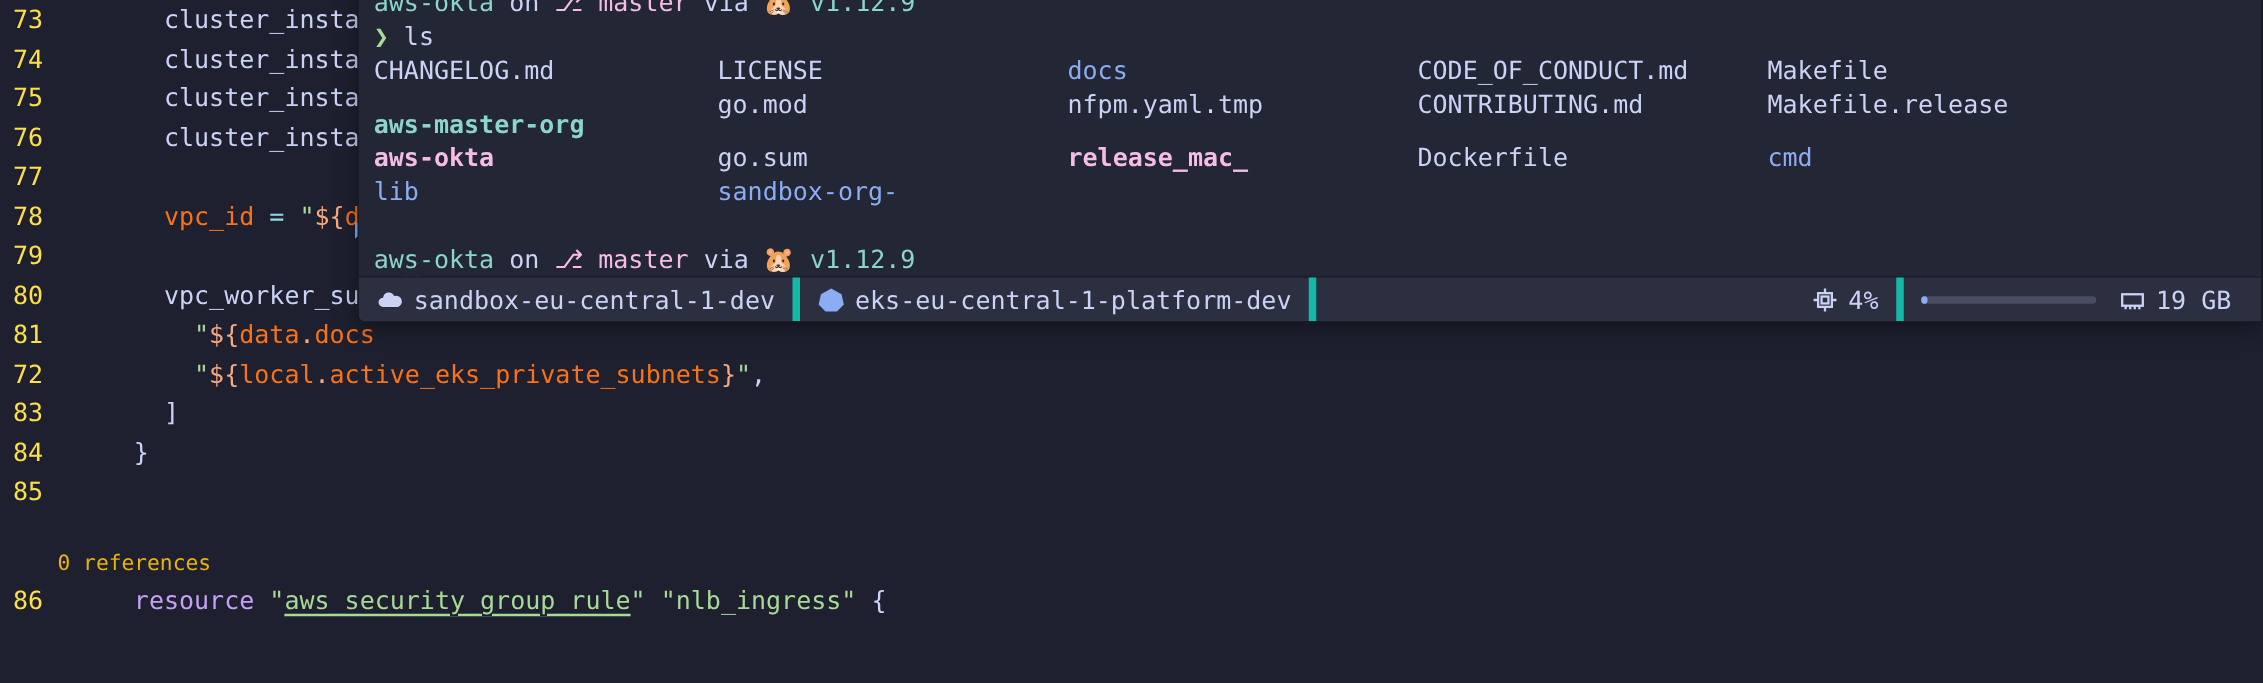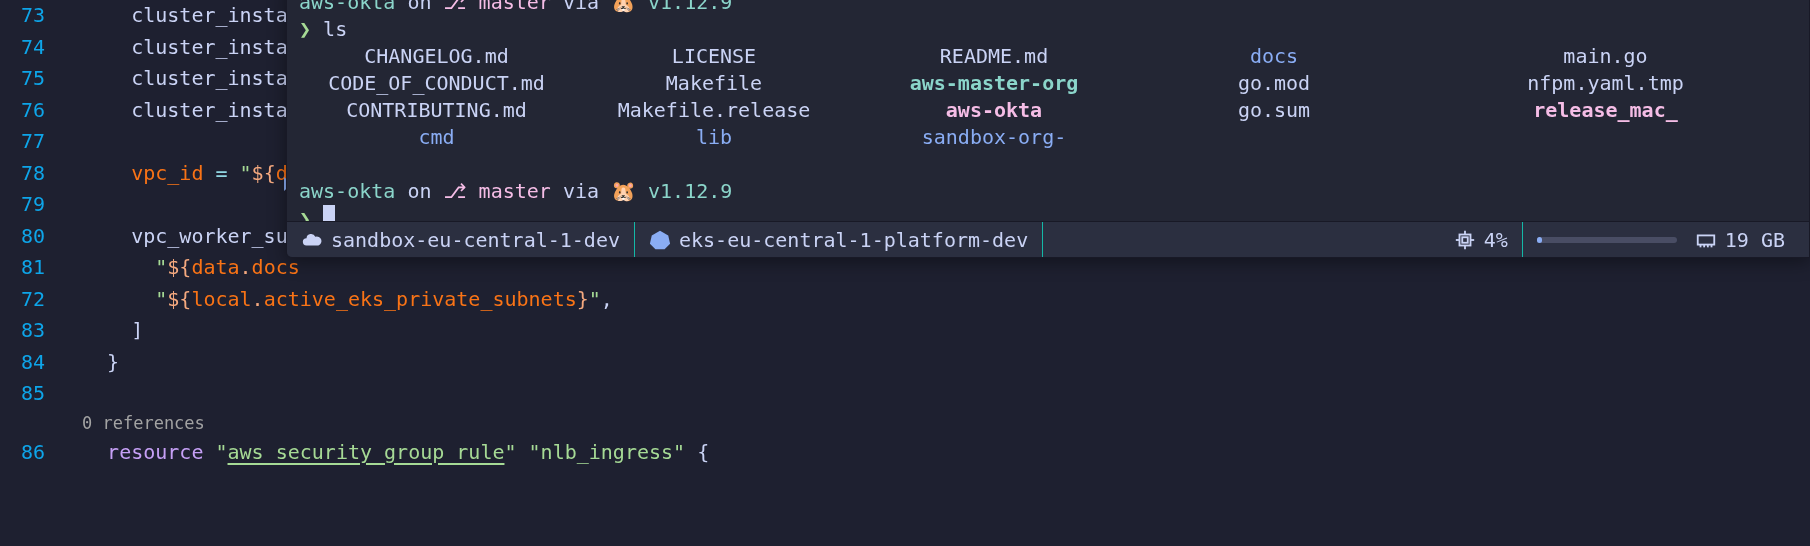--- a/index.html
+++ b/index.html
@@ -20,22 +20,22 @@
     height: 100%;
   }
   .line {
     display: flex;
     align-items: baseline;
     height: 31.5px;
     line-height: 31.5px;
   }
   .gutter {
     width: 55px;
-    text-align: right;
-    color: #0ea5e9;
+    text-align: center;
+    color: #fde047;
     flex-shrink: 0;
     padding-right: 10px;
   }
   .gbar {
     width: 28px;
     flex-shrink: 0;
     position: relative;
   }
   .gbar::before {
     content: "";
@@ -44,25 +44,26 @@
     top: 0;
     width: 3px;
     height: 100%;
     background: transparent;
   }
   .code {
     white-space: pre;
     padding-left: 0;
   }
   .refs {
-    color: #a3a3a3;
+    color: #eab308;
     font-size: 17px;
-    padding-left: 82px;
+    padding-left: 46px;
     height: 27px;
     line-height: 27px;
+    margin-top: 28px;
   }
   .kw { color: #c6a0f6; }
   .str { color: #a6da95; }
   .strq { color: #a6da95; }
   .op { color: #91d7e3; }
   .punct { color: #cad3f5; }
   .var { color: #f97316; }
   .interp-dot { color: #f5a97f; }
   .underline { text-decoration: underline; text-underline-offset: 4px; }
 
@@ -81,29 +82,29 @@
   }
   .term-scroll {
     padding: 8px 12px 4px 12px;
   }
   .t-line { white-space: pre; height: 27px; line-height: 27px; }
   .prompt-sym { color: #a6da95; font-weight: bold; }
   .t-cyan { color: #8bd5ca; }
   .t-dim { color: #cad3f5; }
   .t-mag { color: #f5bde6; }
   .t-blue { color: #8aadf4; font-weight: normal; }
-  .t-cyanb { color: #8bd5ca; font-weight: bold; }
+  .t-cyanb { color: #8bd5ca; font-weight: bold; margin-top: 16px; }
   .t-mag-exec { color: #f5bde6; font-weight: bold; }
 
   .ls-grid {
     display: grid;
     grid-template-columns: 275px 280px 280px 280px auto;
     column-gap: 0;
   }
-  .ls-grid span { white-space: pre; line-height: 27px; height: 27px; text-align: center; }
+  .ls-grid span { white-space: pre; line-height: 27px; height: 27px; }
 
   .cursor {
     display: inline-block;
     width: 12px;
     height: 24px;
     background: #cad3f5;
     vertical-align: -3px;
   }
 
   
@@ -120,21 +121,21 @@
     padding: 0 10px;
     gap: 0;
     color: #cad3f5;
   }
   .seg {
     display: flex;
     align-items: center;
     gap: 8px;
     padding: 0 14px;
     height: 100%;
-    border-right: 1px solid #14b8a6;
+    border-right: 6px solid #14b8a6;
   }
   .seg:first-child { padding-left: 4px; }
   .spacer { flex: 1; }
   .icon { display: inline-flex; width: 22px; height: 22px; }
   .progress-track {
     width: 140px;
     height: 6px;
     background: #494d64;
     border-radius: 3px;
     position: relative;
@@ -244,33 +245,32 @@
 <span class="tri"></span>
 
 <div class="terminal-wrap">
   <div class="term-scroll">
     <div class="t-line"><span class="t-cyan">aws-okta</span> <span class="t-dim">on</span> <span class="t-mag">⎇ </span><span class="t-mag">master</span> <span class="t-dim">via</span> <span>🐹</span> <span class="t-cyan">v1.12.9</span></div>
     <div class="t-line"><span class="prompt-sym">❯</span> <span>ls</span></div>
 
     <div class="ls-grid">
       <span>CHANGELOG.md</span>
         <span>LICENSE</span>
-        <span>README.md</span>
         <span class="t-blue">docs</span>
-        <span>main.go</span>
       <span>CODE_OF_CONDUCT.md</span>
         <span>Makefile</span>
         <span class="t-cyanb">aws-master-org</span>
         <span>go.mod</span>
         <span>nfpm.yaml.tmp</span>
       <span>CONTRIBUTING.md</span>
         <span>Makefile.release</span>
         <span class="t-mag-exec">aws-okta</span>
         <span>go.sum</span>
         <span class="t-mag-exec">release_mac_</span>
+      <span>Dockerfile</span>
         <span class="t-blue">cmd</span>
         <span class="t-blue">lib</span>
         <span class="t-blue">sandbox-org-</span>
     </div>
 
     <div class="t-line"></div>
     <div class="t-line"><span class="t-cyan">aws-okta</span> <span class="t-dim">on</span> <span class="t-mag">⎇ </span><span class="t-mag">master</span> <span class="t-dim">via</span> <span>🐹</span> <span class="t-cyan">v1.12.9</span></div>
     <div class="t-line"><span class="prompt-sym">❯</span> <span class="cursor"></span></div>
   </div>
 

